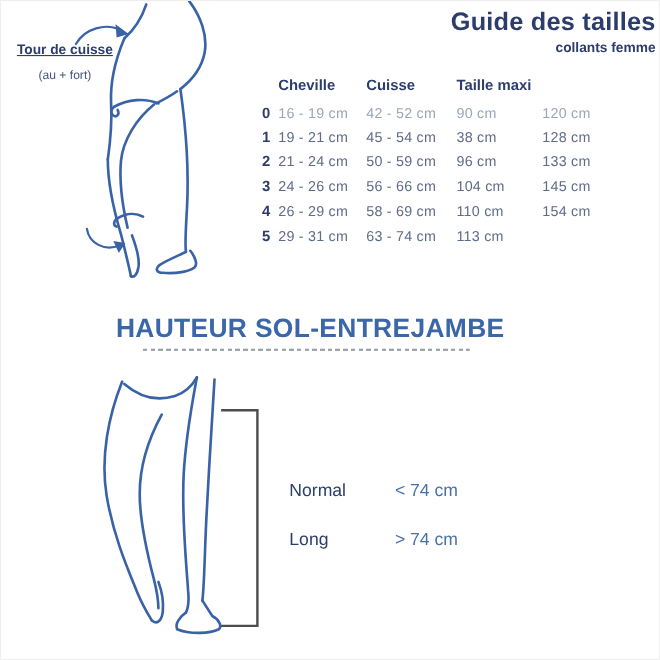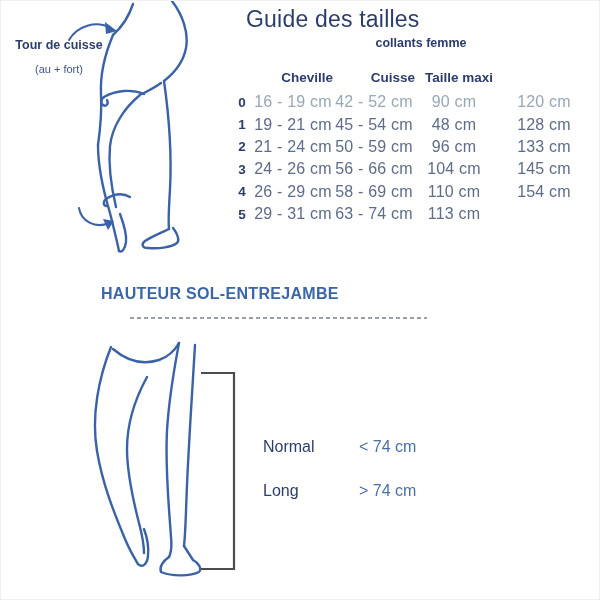--- a/index.html
+++ b/index.html
@@ -4,41 +4,41 @@
 <style>
   html,body{margin:0;padding:0;}
   body{
     width:600px;height:600px;background:#ffffff;position:relative;overflow:hidden;
     font-family:"Liberation Sans", sans-serif;
   }
   .page{position:absolute;inset:0;border:1px solid #efefef;box-sizing:border-box;}
 
   
   .annotation{position:absolute;text-align:center;color:#2c3d6c;line-height:1.15;}
-  .annotation .main{font-weight:bold;font-size:12.5px;}
+  .annotation .main{font-weight:bold;font-size:12.5px;text-decoration:underline;}
   .annotation .sub{font-size:11px;color:#445681;margin-top:11px;}
   #label-cuisse{left:6px;top:37px;width:104px;}
   #label-cheville{left:2px;top:182px;width:116px;}
 
   
-  .guide-title{position:absolute;left:245px;top:5px;width:350px;text-align:left;
-    color:#2c3d6c;font-weight:normal;font-size:23px;letter-spacing:0.2px;}
-  .guide-subtitle{position:absolute;left:245px;top:35px;width:350px;text-align:center;
+  .guide-title{position:absolute;left:245px;top:5px;width:350px;text-align:right;
+    color:#2c3d6c;font-weight:bold;font-size:23px;letter-spacing:0.2px;}
+  .guide-subtitle{position:absolute;left:245px;top:35px;width:350px;text-align:right;
     color:#2c3d6c;font-weight:bold;font-size:12.5px;}
   .size-table{position:absolute;left:230px;top:66px;}
   .t-row{display:grid;grid-template-columns:22px 80px 82px 78px 102px;height:22.4px;align-items:center;}
   .t-head{height:20px;margin-bottom:4px;}
-  .th{font-weight:bold;font-size:13.5px;color:#2c3d6c;text-align:right;white-space:nowrap;}
+  .th{font-weight:bold;font-size:13.5px;color:#2c3d6c;text-align:left;white-space:nowrap;}
   .num{font-weight:bold;font-size:13.5px;color:#2c3d6c;text-align:center;}
-  .val{font-size:16px;color:#5e6c89;text-align:center;letter-spacing:0.2px;white-space:nowrap;}
+  .val{font-size:13px;color:#5e6c89;text-align:left;letter-spacing:0.2px;white-space:nowrap;}
   .row-0 .val{color:#98a7b7;}
 
   
-  .hauteur-title{position:absolute;left:100px;top:284px;width:362px;text-align:left;
-    font-size:16px;font-weight:bold;color:#3b66a7;letter-spacing:0.3px;}
+  .hauteur-title{position:absolute;left:100px;top:284px;width:362px;text-align:center;
+    font-size:24px;font-weight:bold;color:#3b66a7;letter-spacing:0.3px;}
   .dashes{position:absolute;left:129px;top:316px;width:297px;height:2px;
     background:repeating-linear-gradient(90deg,#9ba1a8 0 4px,transparent 4px 7px);}
 
   .opt-label{position:absolute;left:262px;width:90px;font-weight:normal;font-size:16px;color:#2c3d6c;}
   .opt-value{position:absolute;left:358px;width:90px;font-size:16px;color:#4a70a8;}
 
   svg{position:absolute;}
   #fig-top{left:0;top:0;}
   #fig-bottom{left:82px;top:338px;}
 </style>
@@ -88,21 +88,21 @@
       <div class="num">0</div>
       <div class="val">16 - 19 cm</div>
       <div class="val">42 - 52 cm</div>
       <div class="val">90 cm</div>
       <div class="val">120 cm</div>
     </div>
     <div class="t-row">
       <div class="num">1</div>
       <div class="val">19 - 21 cm</div>
       <div class="val">45 - 54 cm</div>
-      <div class="val">48 cm</div>
+      <div class="val">38 cm</div>
       <div class="val">128 cm</div>
     </div>
     <div class="t-row">
       <div class="num">2</div>
       <div class="val">21 - 24 cm</div>
       <div class="val">50 - 59 cm</div>
       <div class="val">96 cm</div>
       <div class="val">133 cm</div>
     </div>
     <div class="t-row">

